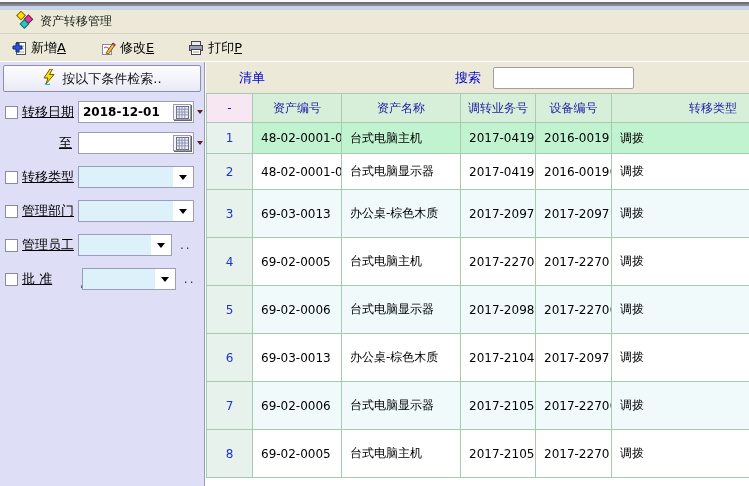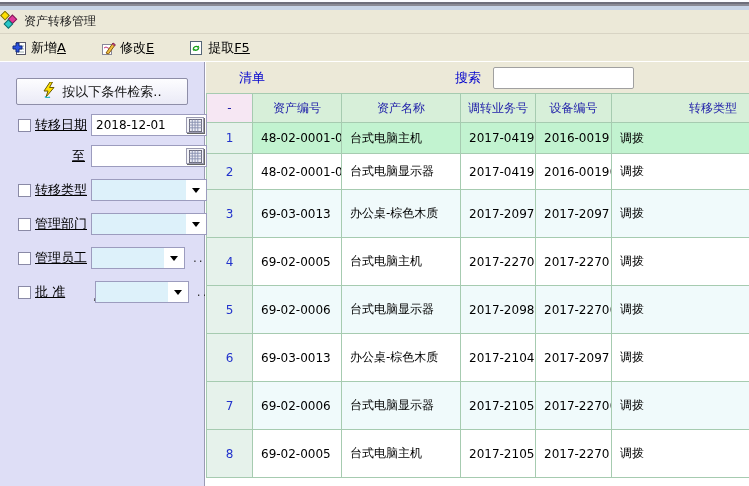--- a/index.html
+++ b/index.html
@@ -6,51 +6,51 @@
   html,body { width:749px; height:486px; overflow:hidden; }
   body { font-family:"DejaVu Sans","Liberation Sans",sans-serif; font-size:12px; color:#000; background:#ECE9D8; }
   .app { width:749px; height:486px; display:flex; flex-direction:column; overflow:hidden; background:#ECE9D8; }
 
   
   .top-strip { height:10px; flex:0 0 10px;
     background:linear-gradient(#FBFBFF 0 2px,#6E6E7C 2px 4px,#8A8A96 4px 6px,#C7D3E7 6px 10px); }
 
   
   .title-bar { height:24px; flex:0 0 24px; display:flex; align-items:center; gap:6px;
-    padding-left:0; background:#ECE9D8; border-bottom:1px solid #D8D4C4; }
+    padding-left:16px; background:#ECE9D8; border-bottom:1px solid #D8D4C4; }
   .title-text { font-size:12px; color:#222; }
 
   
   .toolbar { height:28px; flex:0 0 28px; display:flex; align-items:center; gap:20px; padding-left:4px;
     background:#ECE9D8; border-bottom:1px solid #FFFFFF; box-shadow:0 1px 0 #B8B4A4; }
   .tb-btn { display:flex; align-items:center; gap:4px; padding:2px 6px; background:transparent;
     border:1px solid transparent; font-size:13px; color:#000; cursor:default;
     font-family:"DejaVu Sans","Liberation Sans",sans-serif; }
   .tb-btn svg { display:block; }
   .tb-label u { text-decoration:underline; }
 
   
   .body-row { flex:1 1 auto; display:flex; min-height:0; }
 
   
-  .sidebar { width:205px; flex:0 0 205px; background:#DEDEF6; padding:16px; border-right:1px solid #9A9AB4; }
+  .sidebar { width:205px; flex:0 0 205px; background:#DEDEF6; padding:3px; border-right:1px solid #9A9AB4; }
   .search-btn { width:100%; height:27px; display:flex; align-items:center; justify-content:center; gap:6px;
     background:linear-gradient(#FDFDFF,#EAEAF6); border:1px solid #8E8EA8; border-radius:2px;
     font-size:13px; color:#111; font-family:"DejaVu Sans","Liberation Sans",sans-serif; }
   .filter-row { display:flex; align-items:center; margin-top:9px; height:22px; padding-left:2px; }
   .filter-row.first { margin-top:9px; }
   .filter-row.gap { margin-top:12px; }
   .cb { width:13px; height:13px; background:#fff; border:1px solid #8A8AA6; flex:0 0 13px; }
   .cb-spacer { width:13px; flex:0 0 13px; }
   .f-label { width:60px; flex:0 0 60px; padding-left:4px; font-size:13px; color:#000; white-space:nowrap;text-decoration:underline; }
   .f-label.right { text-align:right; padding-right:6px; }
   .date-field { flex:0 0 116px; width:116px; height:22px; background:#fff; border:1px solid #9C9CBE;
     display:flex; align-items:center; position:relative; }
   .date-field input { border:0; outline:0; width:86px; height:28px; font-size:12px; padding-left:4px;
-    font-family:"DejaVu Sans","Liberation Sans",sans-serif; background:transparent; }
+    font-family:"DejaVu Sans","Liberation Sans",sans-serif; background:transparent;font-weight:bold; }
   .cal-btn { position:absolute; right:2px; top:2px; width:18px; height:16px; background:#F4F4F8;
     border:1px solid #9A9AB0; box-shadow:1px 1px 0 #666; display:flex; align-items:center; justify-content:center; padding:0; }
   .tiny-mark { width:0; height:0; border-left:3px solid transparent; border-right:3px solid transparent;
     border-top:4px solid #5A2020; margin-left:3px; }
   .combo { height:22px; background:#DDF1FA; border:1px solid #9C9CBE; display:flex; align-items:center; position:relative; }
   .combo.wide { flex:0 0 116px; width:116px; }
   .combo.narrow { flex:0 0 94px; width:94px; }
   .combo .combo-text { flex:1; padding-left:4px; font-size:12px; color:#000; }
   .combo-arrow-btn { width:20px; height:20px; background:#FFFFFF; display:flex; align-items:center;
     justify-content:center; border:0; padding:0; }
@@ -121,28 +121,27 @@
           <path d="M4 8 q2 -2 4 0 t4 0" fill="none" stroke="#C2397A"></path>
           <path d="M6 13 L13 3 L15.2 4.8 L8.5 14 z" fill="#F0C040" stroke="#8A5A10"></path>
           <path d="M13 3 L15.2 4.8 L14.5 5.8 L12.2 4 z" fill="#E05AA0" stroke="#8A2A60"></path>
         </svg>
       </span>
       <span class="tb-label"><span>修改</span><u>E</u></span>
     </button>
     <button class="tb-btn">
       <span>
         <svg width="16" height="16" viewBox="0 0 16 16">
-          <rect x="2.5" y="1.5" width="11" height="13" fill="#fff" stroke="#567"></rect>
-          <path d="M5.4 9.3 a2.9 2.6 0 0 1 4.6 -2.4" fill="none" stroke="#18A018" stroke-width="1.4"></path>
-          <polygon points="11.3,7.6 8.9,7.4 10.7,5.5" fill="#18A018"></polygon>
-          <path d="M10.6 7.3 a2.9 2.6 0 0 1 -4.6 2.4" fill="none" stroke="#18A018" stroke-width="1.4"></path>
-          <polygon points="4.7,9 7.1,9.2 5.3,11.1" fill="#18A018"></polygon>
+          <rect x="3.5" y="1.5" width="9" height="4" fill="#EEE" stroke="#445"></rect>
+          <rect x="1.5" y="5.5" width="13" height="5" fill="#9AA0B0" stroke="#445"></rect>
+          <rect x="3.5" y="9.5" width="9" height="5" fill="#fff" stroke="#445"></rect>
+          <line x1="5" y1="12" x2="11" y2="12" stroke="#99A"></line>
         </svg>
       </span>
-      <span class="tb-label"><span>提取</span><u>F5</u></span>
+      <span class="tb-label"><span>打印</span><u>P</u></span>
     </button>
   </div>
 
   <div class="body-row">
 
     <div class="sidebar">
       <button class="search-btn">
         <span>
           <svg width="14" height="16" viewBox="0 0 14 16">
             <polygon points="8,0 2,9 6,9 4,15 12,5.5 7.5,5.5 10.5,0" fill="#FFE000" stroke="#6A5A00"></polygon>

